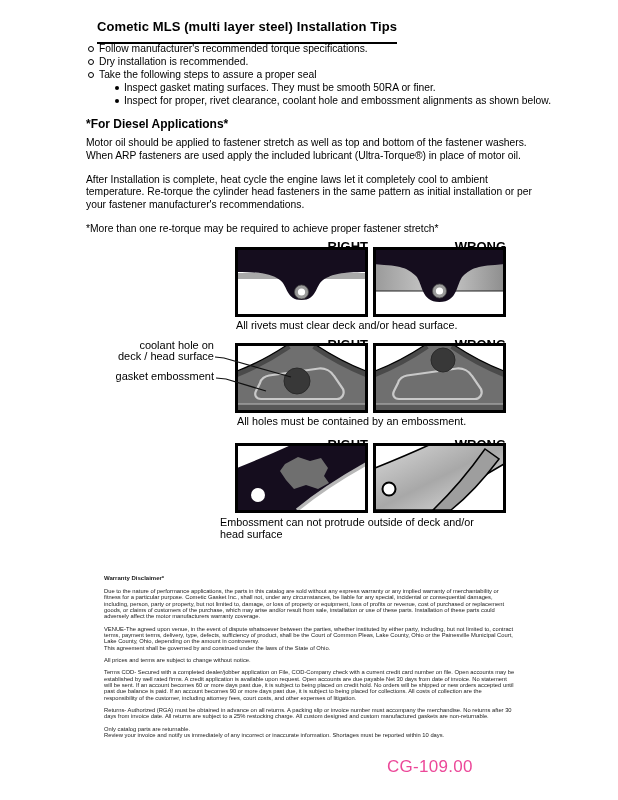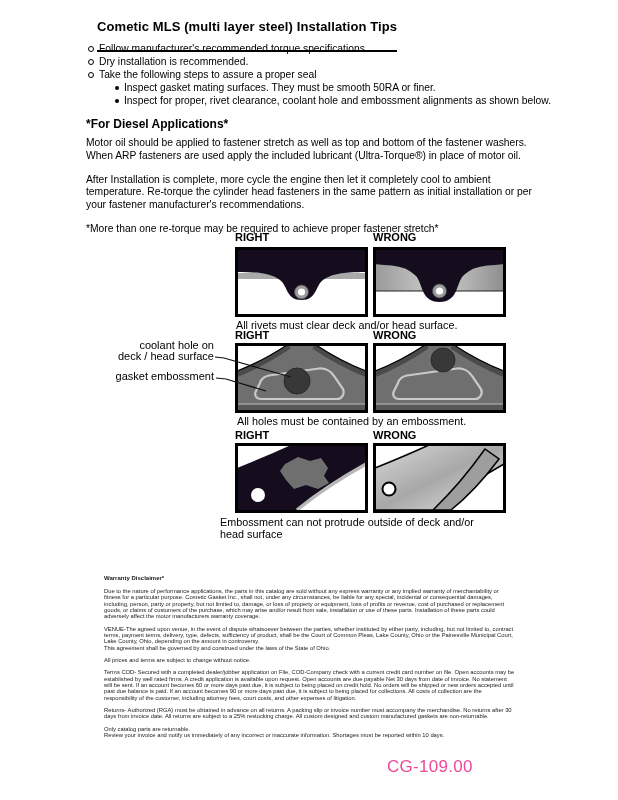--- a/index.html
+++ b/index.html
@@ -4,32 +4,32 @@
 <style>
   html,body{margin:0;padding:0;background:#e8e8e8;}
   .page{
     position:relative;width:618px;height:800px;background:#ffffff;
     font-family:"Liberation Sans", sans-serif;color:#000;overflow:hidden;
     margin:0 auto;
   }
   .title{
     position:absolute;left:97px;top:19px;margin:0;
     font-size:13px;font-weight:bold;display:inline-block;
-    border-bottom:2px solid #000;padding-bottom:16px;letter-spacing:0.1px;
+    border-bottom:2px solid #000;padding-bottom:8px;letter-spacing:0.1px;
   }
   .bullets{position:absolute;left:88px;top:42px;width:470px;font-size:10.3px;line-height:13px;}
   .b-row{display:flex;align-items:flex-start;text-align:center;}
   .b-row.sub{margin-left:27px;}
   .b-marker{flex:0 0 auto;width:4px;height:4px;border-radius:50%;margin:4px 5px 0 0;}
   .b-marker.open{border:1px solid #000;}
   .b-marker.filled{background:#000;margin-top:4.5px;}
   .diesel{position:absolute;left:86px;top:117px;width:462px;}
   .diesel h2{margin:0 0 6px 0;font-size:12px;font-weight:bold;}
   .diesel p{margin:0 0 11px 0;font-size:10.3px;line-height:12.8px;}
-  .d-h{position:absolute;width:133px;text-align:left;font-size:11px;font-weight:bold;}
+  .d-h{position:absolute;width:133px;text-align:right;font-size:13px;font-weight:bold;margin-top:8px;}
   .d-box{position:absolute;width:133px;height:70px;}
   .d-box svg{display:block;width:133px;height:70px;}
   .cap{position:absolute;font-size:10.8px;font-weight:normal;line-height:12px;}
   .lab{position:absolute;left:88px;width:126px;text-align:right;font-size:11px;line-height:10.8px;}
   .leaders{position:absolute;left:0;top:228px;pointer-events:none;}
   .warranty{position:absolute;left:104px;top:575px;width:412px;font-size:5.8px;line-height:6.35px;color:#1a1a1a;}
   .warranty .w-head{font-weight:bold;font-size:6px;margin:0 0 6.5px 0;}
   .warranty p{margin:0 0 6px 0;}
   .warranty p.tight{margin:0;}
   .docnum{position:absolute;left:387px;top:757px;font-size:17px;letter-spacing:0.3px;color:#ec4899;}
@@ -60,21 +60,21 @@
     </div>
     <div class="b-row sub">
       <span class="b-marker filled"></span>
       <span>Inspect for proper, rivet clearance, coolant hole and embossment alignments as shown below.</span>
     </div>
   </div>
 
   <div class="diesel">
     <h2>*For Diesel Applications*</h2>
     <p>Motor oil should be applied to fastener stretch as well as top and bottom of the fastener washers. When ARP fasteners are used apply the included lubricant (Ultra-Torque®) in place of motor oil.</p>
-    <p>After Installation is complete, more cycle the engine then let it completely cool to ambient temperature. Re-torque the cylinder head fasteners in the same pattern as initial installation or per your fastener manufacturer's recommendations.</p>
+    <p>After Installation is complete, heat cycle the engine laws let it completely cool to ambient temperature. Re-torque the cylinder head fasteners in the same pattern as initial installation or per your fastener manufacturer's recommendations.</p>
     <p>*More than one re-torque may be required to achieve proper fastener stretch*</p>
   </div>
 
   <div class="d-h" style="left:235px;top:231px">RIGHT</div>
   <div class="d-h" style="left:373px;top:231px">WRONG</div>
 
   <div class="d-box" style="left:235px;top:247px">
     <svg viewBox="0 0 133 70">
       <rect width="133" height="70" fill="#ffffff"></rect>
       <rect x="2" y="26" width="129" height="6" fill="#a9a9a9"></rect>

